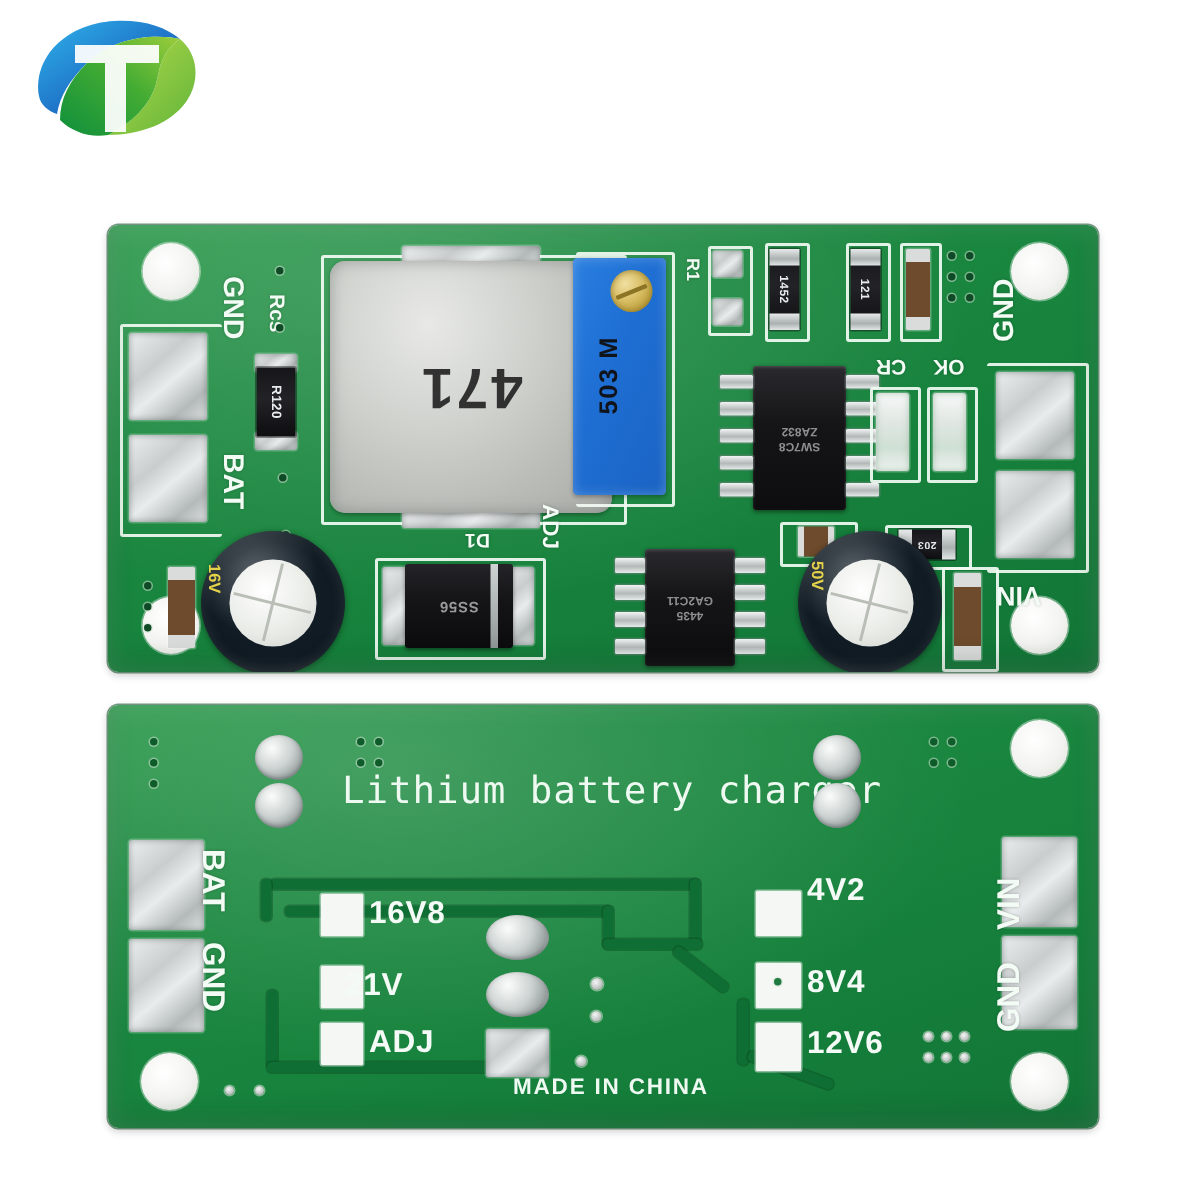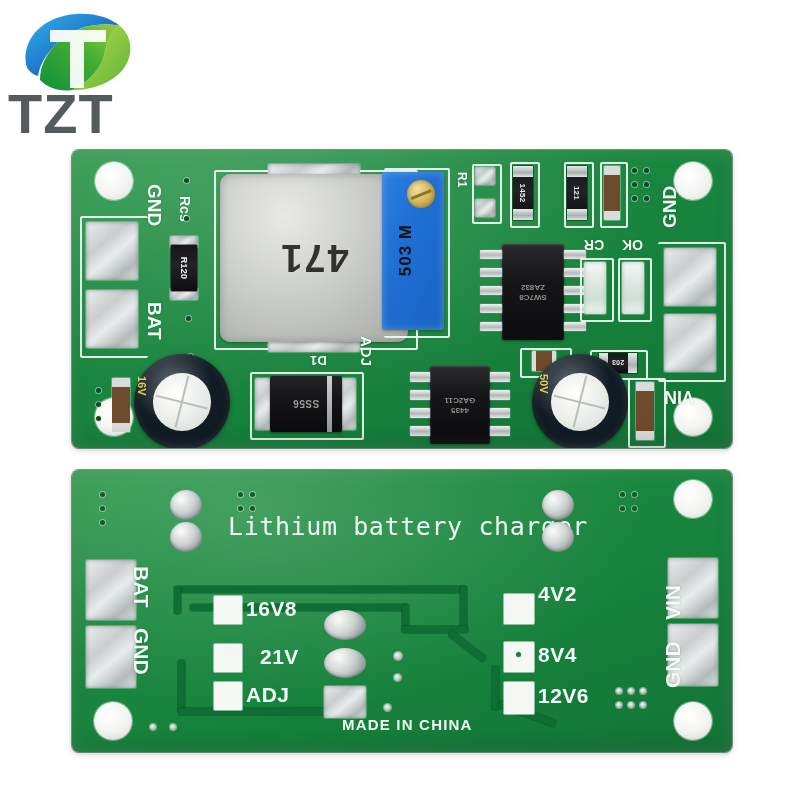--- a/index.html
+++ b/index.html
@@ -171,21 +171,20 @@
         <linearGradient id="glime" x1="0" y1="0" x2="1" y2="1">
           <stop offset="0%" stop-color="#b7d94a"></stop>
           <stop offset="100%" stop-color="#5fb539"></stop>
         </linearGradient>
       </defs>
       <path d="M12 56 C8 30 30 8 62 6 C82 5 96 10 106 18 C86 14 60 18 44 34 C32 46 26 56 24 68 C18 66 13 62 12 56 Z" fill="url(#gblue)"></path>
       <path d="M106 18 C118 28 120 46 110 60 C100 74 80 82 58 82 C74 74 86 62 90 48 C93 38 92 28 106 18 Z" fill="url(#glime)"></path>
       <path d="M44 34 C60 18 86 14 106 18 C92 28 93 38 90 48 C86 62 74 74 58 82 C46 84 34 80 26 72 C26 58 32 46 44 34 Z" fill="url(#ggreen)"></path>
       <path d="M36 22 L92 22 L92 34 L70 34 L70 80 L56 80 L56 34 L36 34 Z" fill="#ffffff" opacity=".93"></path>
     </svg>
-    <div class="logo-text">TZT</div>
   </div>
 
   <div class="board" style="left:72px;top:150px;width:660px;height:298px;">
 
     <div class="mhole" style="left:23px;top:12px;width:38px;height:38px;"></div>
     <div class="mhole" style="left:602px;top:12px;width:38px;height:38px;"></div>
     <div class="mhole" style="left:23px;top:248px;width:38px;height:38px;"></div>
     <div class="mhole" style="left:602px;top:248px;width:38px;height:38px;"></div>
 
     <div class="silkbox" style="left:8px;top:66px;width:66px;height:138px;border-right:none;"></div>
@@ -370,21 +369,21 @@
     <div class="tr" style="left:428px;top:230px;width:60px;height:7px;transform:rotate(20deg);transform-origin:left top;"></div>
 
     <div class="solderblob" style="left:252px;top:140px;width:42px;height:30px;"></div>
     <div class="solderblob" style="left:252px;top:178px;width:42px;height:30px;"></div>
     <div class="pad" style="left:252px;top:216px;width:42px;height:32px;"></div>
 
     <div class="wpad" style="left:142px;top:126px;width:28px;height:28px;"></div>
     <div class="jlabel" style="left:174px;top:127px;">16V8</div>
 
     <div class="wpad" style="left:142px;top:174px;width:28px;height:28px;"></div>
-    <div class="jlabel" style="left:188px;top:175px;">21V</div>
+    <div class="jlabel" style="left:158px;top:175px;">21V</div>
 
     <div class="wpad" style="left:142px;top:212px;width:28px;height:28px;"></div>
     <div class="jlabel" style="left:174px;top:213px;">ADJ</div>
 
     <div class="wpad" style="left:432px;top:124px;width:30px;height:30px;"></div>
     <div class="jlabel" style="left:466px;top:112px;">4V2</div>
 
     <div class="wpad" style="left:432px;top:172px;width:30px;height:30px;"></div>
     <div class="via" style="left:444px;top:182px;width:5px;height:5px;background:#1e7a3e;"></div>
     <div class="jlabel" style="left:466px;top:173px;">8V4</div>

